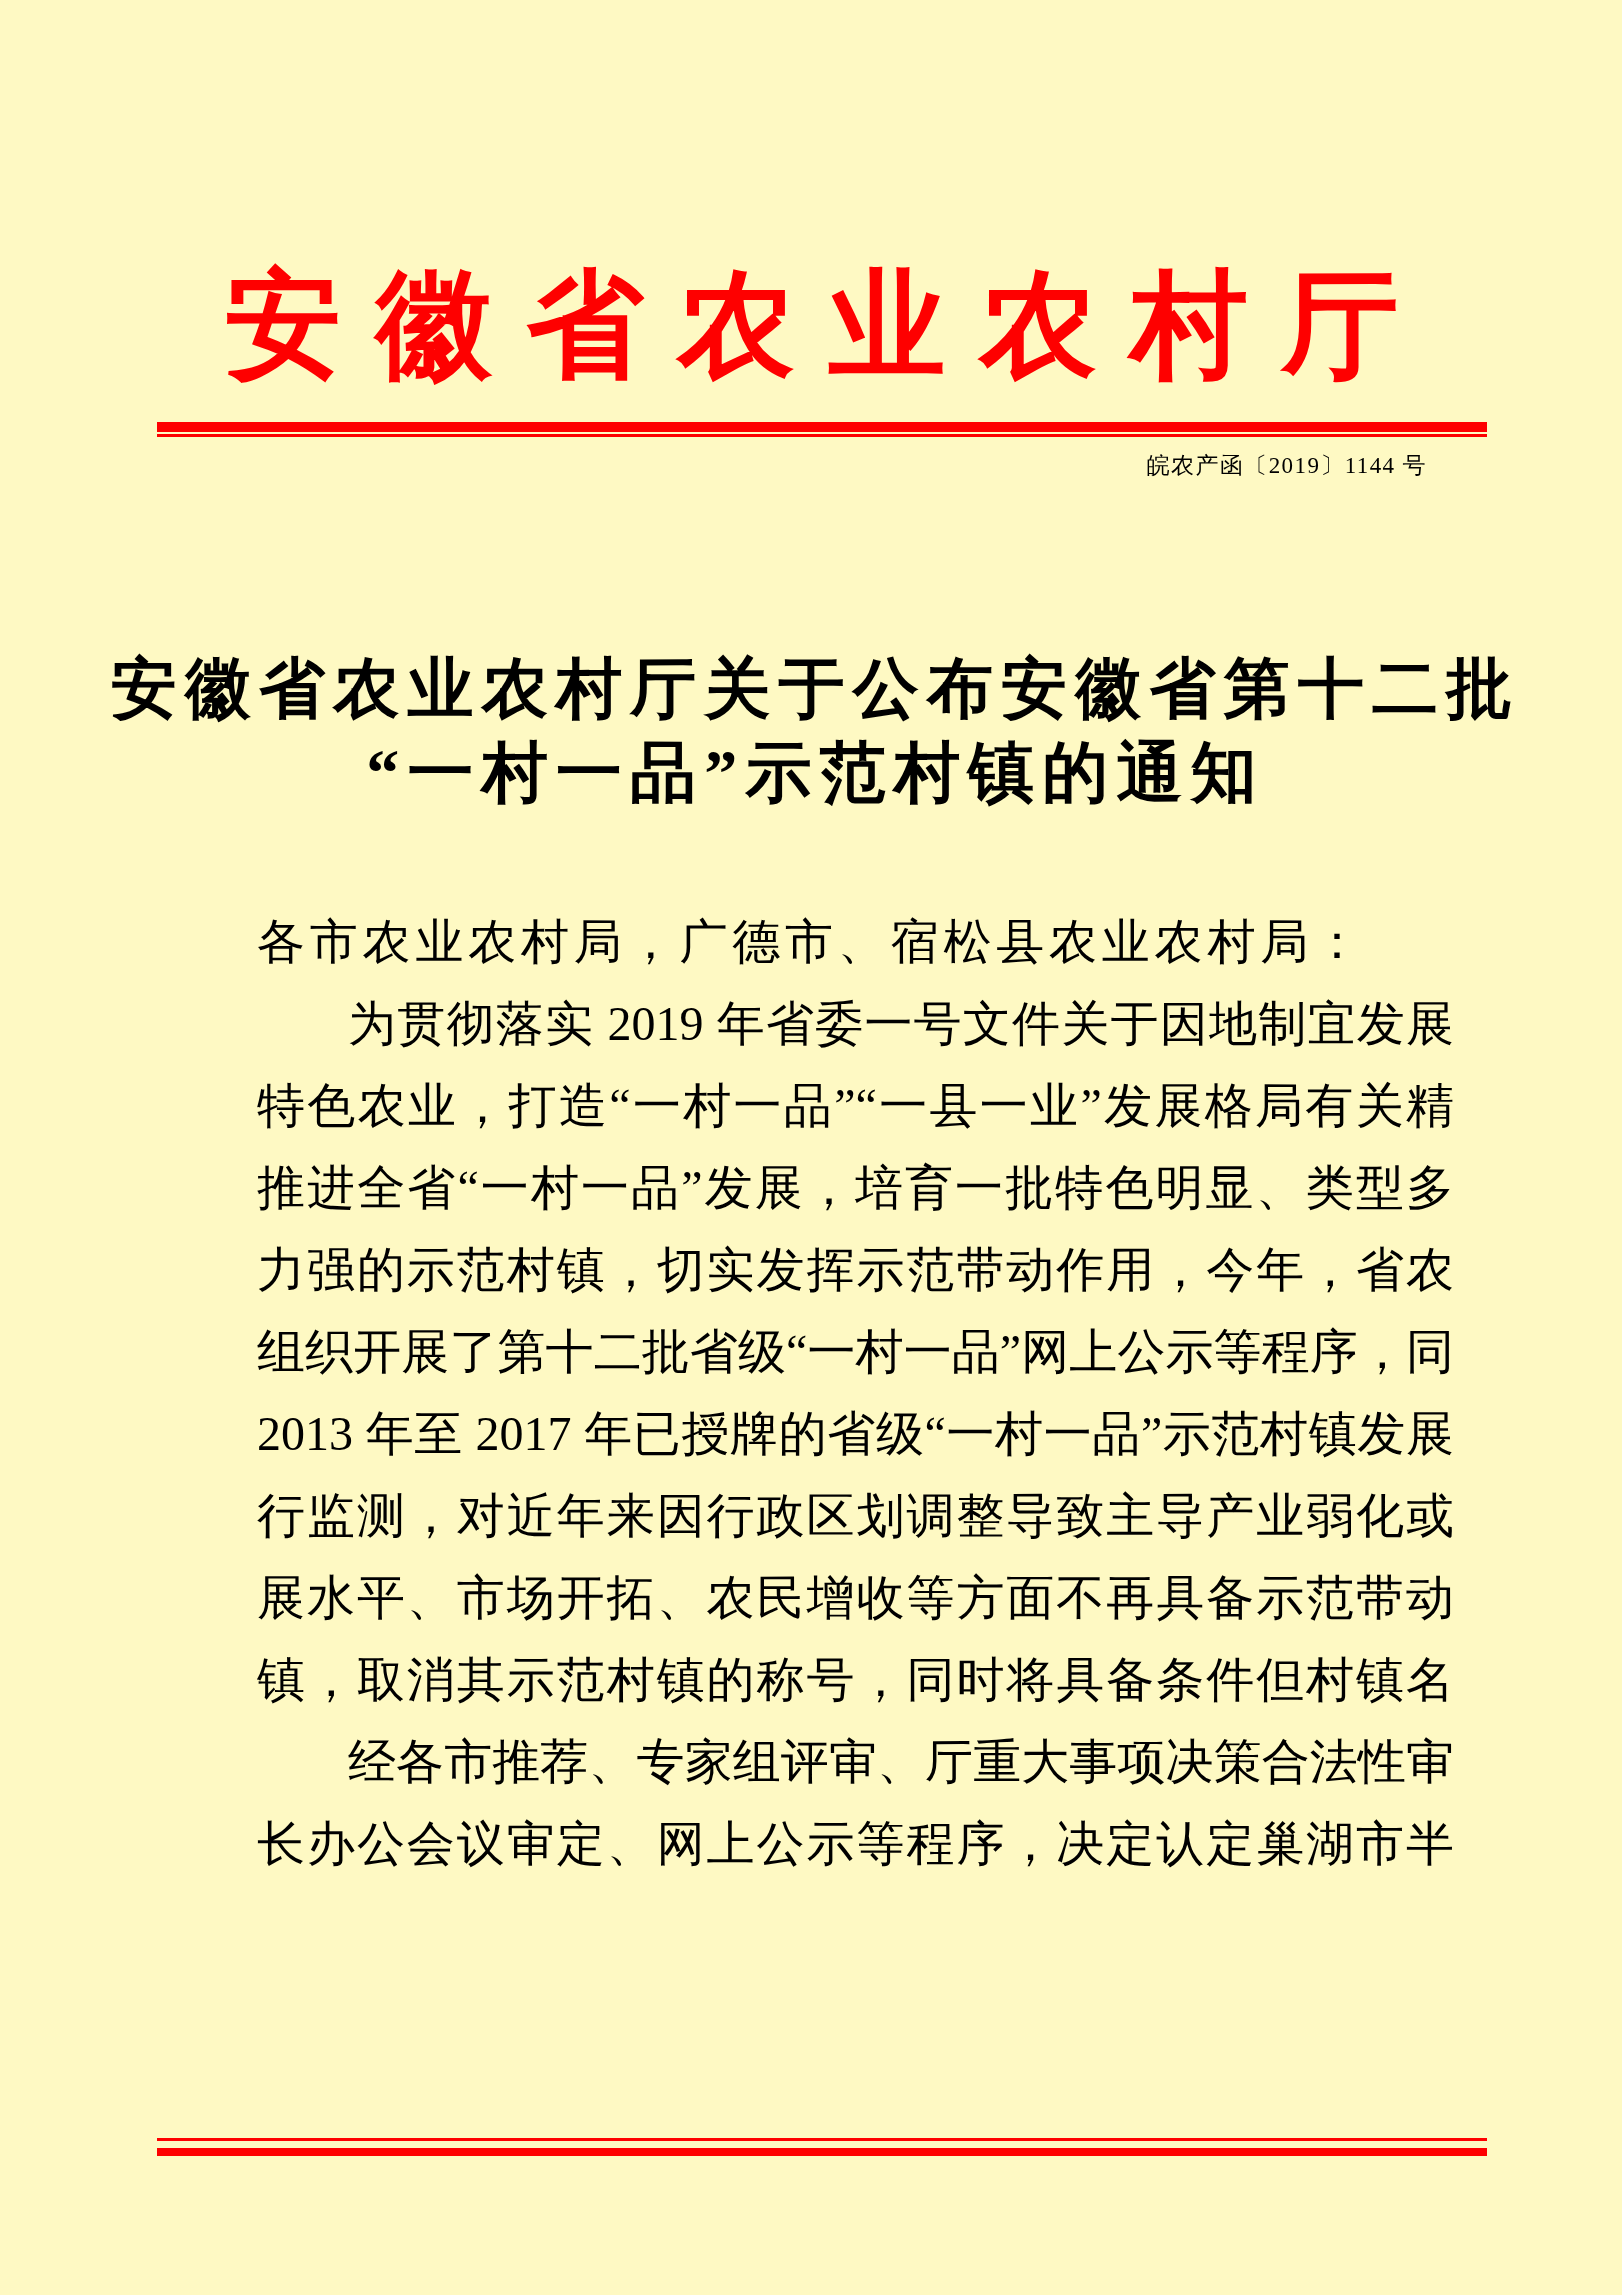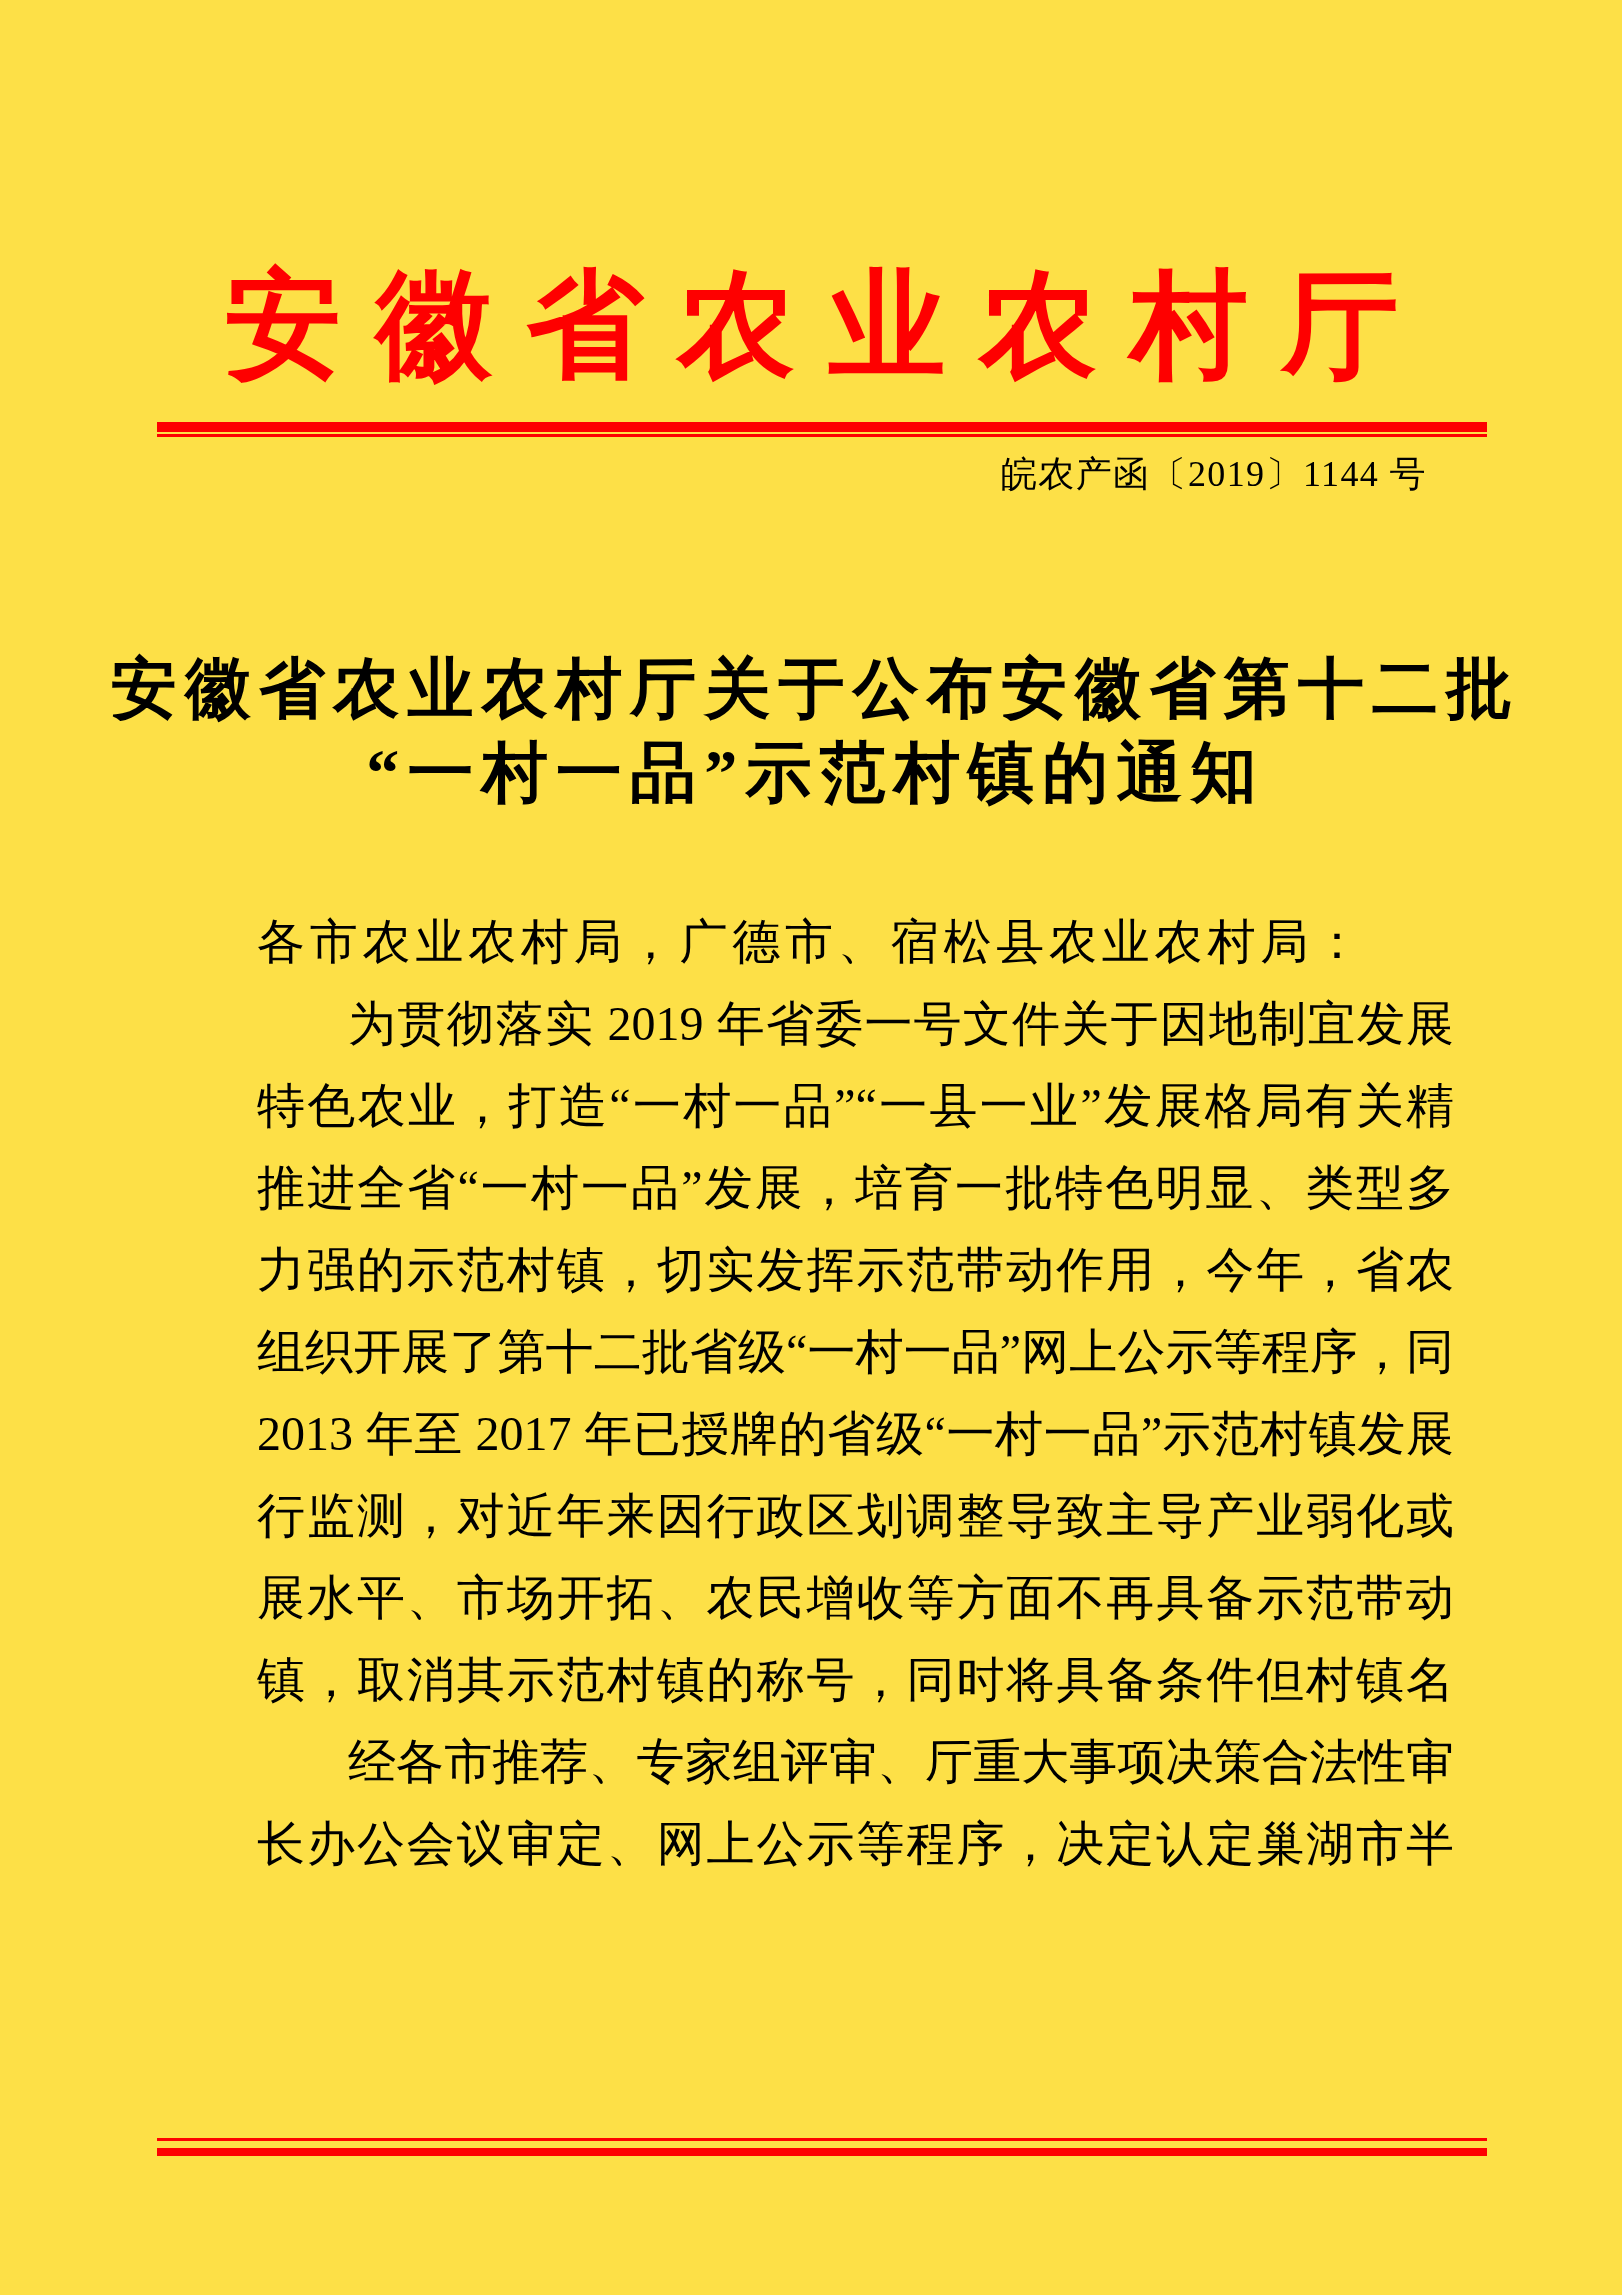--- a/index.html
+++ b/index.html
@@ -1,20 +1,20 @@
 <!DOCTYPE html>
 <html style="font-size:11px"><head>
 <meta charset="utf-8">
 <style>
   html,body{margin:0;padding:0;background:#888;}
   .page{
     position:relative;
     width:1623px;height:2295px;
     margin:0 auto;
-    background:#fde047;
+    background:#fef9c3;
     font-family:"Liberation Serif","DejaVu Serif",serif;
     color:#000000;
     overflow:hidden;
   }
   .agency-name{
     position:absolute;top:267px;left:0;width:100%;
     text-align:center;
     font-size:117px;line-height:1;
     font-weight:bold;
     color:#fe0000;
@@ -22,21 +22,21 @@
     text-indent:34px;
     white-space:nowrap;
   }
   .rule{position:absolute;left:157px;width:1330px;background:#fe0000;}
   .rule-top-thick{top:422px;height:9.5px;}
   .rule-top-thin{top:434px;height:3.4px;}
   .rule-bottom-thin{top:2138px;height:3.4px;}
   .rule-bottom-thick{top:2148px;height:8.2px;}
   .doc-number{
     position:absolute;top:452px;right:196px;
-    font-size:36px;line-height:1.25;
+    font-size:23px;line-height:1.25;
     letter-spacing:1.4px;
     white-space:nowrap;
   }
   .doc-title{
     position:absolute;top:647px;left:0;width:100%;
     text-align:center;
     font-weight:bold;
     font-size:66px;line-height:84px;
     letter-spacing:8.2px;
     text-indent:8.2px;

